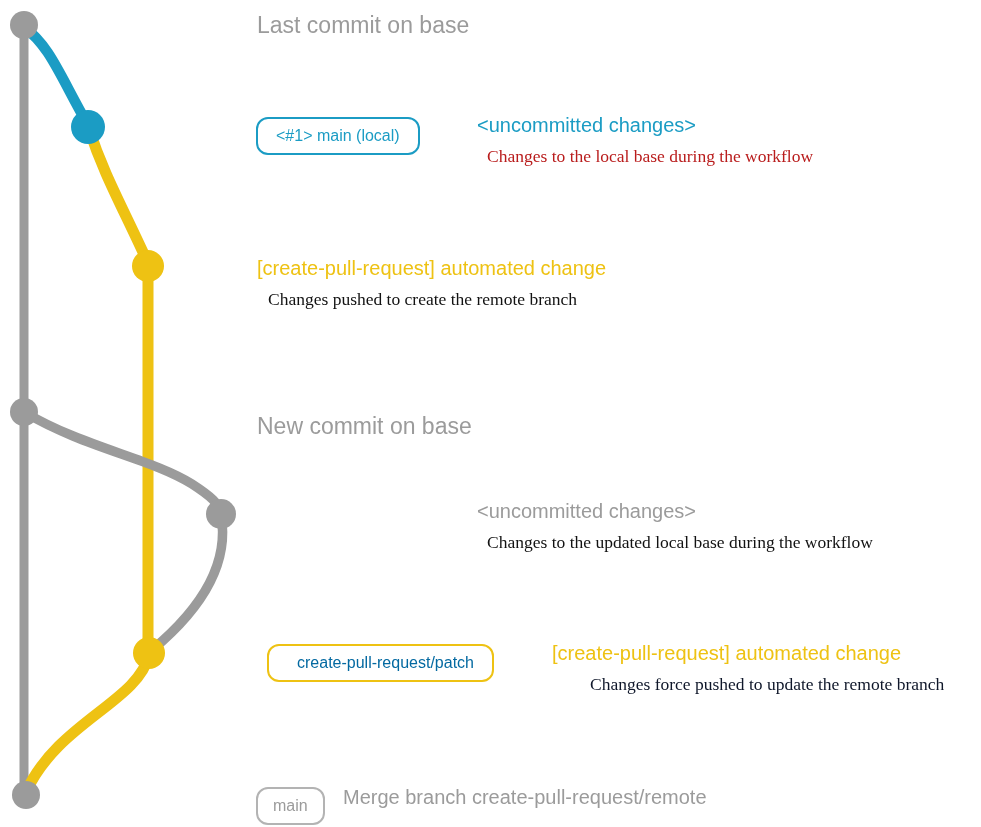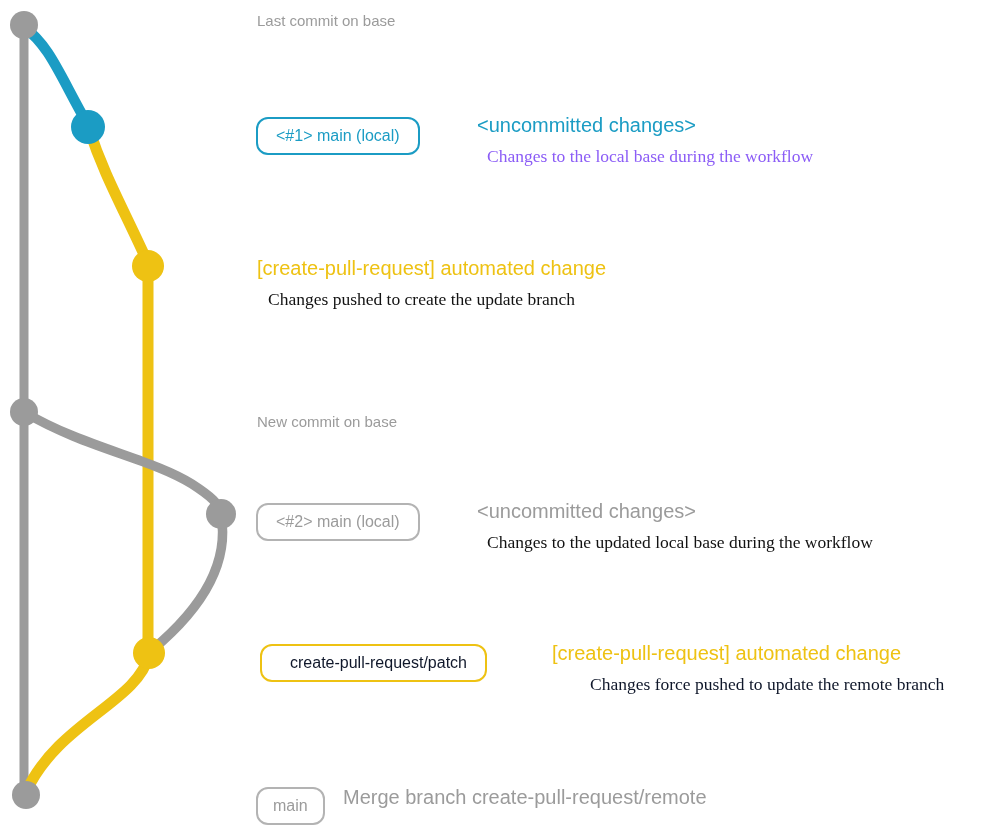--- a/index.html
+++ b/index.html
@@ -7,21 +7,21 @@
     position: relative;
     width: 981px;
     height: 827px;
     background: #ffffff;
     font-family: "Liberation Sans", sans-serif;
     overflow: hidden;
   }
   .graph { position: absolute; left: 0; top: 0; }
   .plain {
     position: absolute;
-    font-size: 15px;
+    font-size: 23px;
     white-space: nowrap;
   }
   .badge {
     position: absolute;
     box-sizing: border-box;
     height: 38px;
     line-height: 34px;
     padding: 0 18px;
     border: 2px solid;
     border-radius: 12px;
@@ -68,31 +68,30 @@
     <circle cx="24" cy="412" r="14" fill="#9b9b9b"></circle>
     <circle cx="221" cy="514" r="15" fill="#9b9b9b"></circle>
     <circle cx="149" cy="653" r="16" fill="#eec213"></circle>
     <circle cx="26" cy="795" r="14" fill="#9b9b9b"></circle>
   </svg>
 
   <div class="plain" style="left: 257px; top: 12px; color: rgb(155, 155, 155);">Last commit on base</div>
 
   <div class="badge" style="left: 256px; top: 109px; color: rgb(27, 156, 196); border-color: rgb(27, 156, 196);">&lt;#1&gt; main (local)</div>
   <div class="title" style="left: 477px; top: 114px; color: rgb(27, 156, 196);">&lt;uncommitted changes&gt;</div>
-  <div class="desc" style="left: 487px; top: 146px; color: #8b5cf6; text-align: right;">Changes to the local base during the workflow</div>
+  <div class="desc" style="left: 487px; top: 146px; color: #b91c1c; text-align: right;">Changes to the local base during the workflow</div>
 
   <div class="title" style="left: 257px; top: 257px; color: rgb(238, 194, 19);">[create-pull-request] automated change</div>
-  <div class="desc" style="left: 268px; top: 289px; color: rgb(18, 18, 18);">Changes pushed to create the update branch</div>
+  <div class="desc" style="left: 268px; top: 289px; color: rgb(18, 18, 18);">Changes pushed to create the remote branch</div>
 
   <div class="plain" style="left: 257px; top: 413px; color: rgb(155, 155, 155);">New commit on base</div>
 
-  <div class="badge" style="left: 256px; top: 495px; color: rgb(155, 155, 155); border-color: rgb(179, 179, 179);">&lt;#2&gt; main (local)</div>
   <div class="title" style="left: 477px; top: 500px; color: rgb(155, 155, 155);">&lt;uncommitted changes&gt;</div>
   <div class="desc" style="left: 487px; top: 532px; color: rgb(18, 18, 18);">Changes to the updated local base during the workflow</div>
 
-  <div class="badge" style="left: 260px; top: 636px; color: #0f172a; border-color: rgb(238, 194, 19); padding-left: 28px;">create-pull-request/patch</div>
+  <div class="badge" style="left: 267px; top: 636px; color: #0369a1; border-color: rgb(238, 194, 19); padding-left: 28px;">create-pull-request/patch</div>
   <div class="title" style="left: 552px; top: 642px; color: rgb(238, 194, 19);">[create-pull-request] automated change</div>
   <div class="desc" style="left: 590px; top: 674px; color: #0f172a;">Changes force pushed to update the remote branch</div>
 
   <div class="badge" style="left: 256px; top: 779px; padding: 0px 15px; color: rgb(155, 155, 155); border-color: rgb(179, 179, 179); text-align: center;">main</div>
   <div class="title" style="left: 343px; top: 786px; color: rgb(155, 155, 155);">Merge branch create-pull-request/remote</div>
 
 </div>
 
 </body></html>

